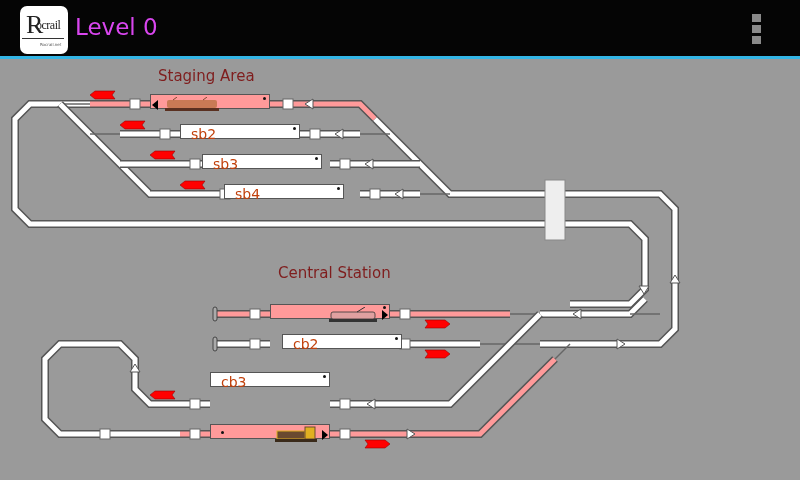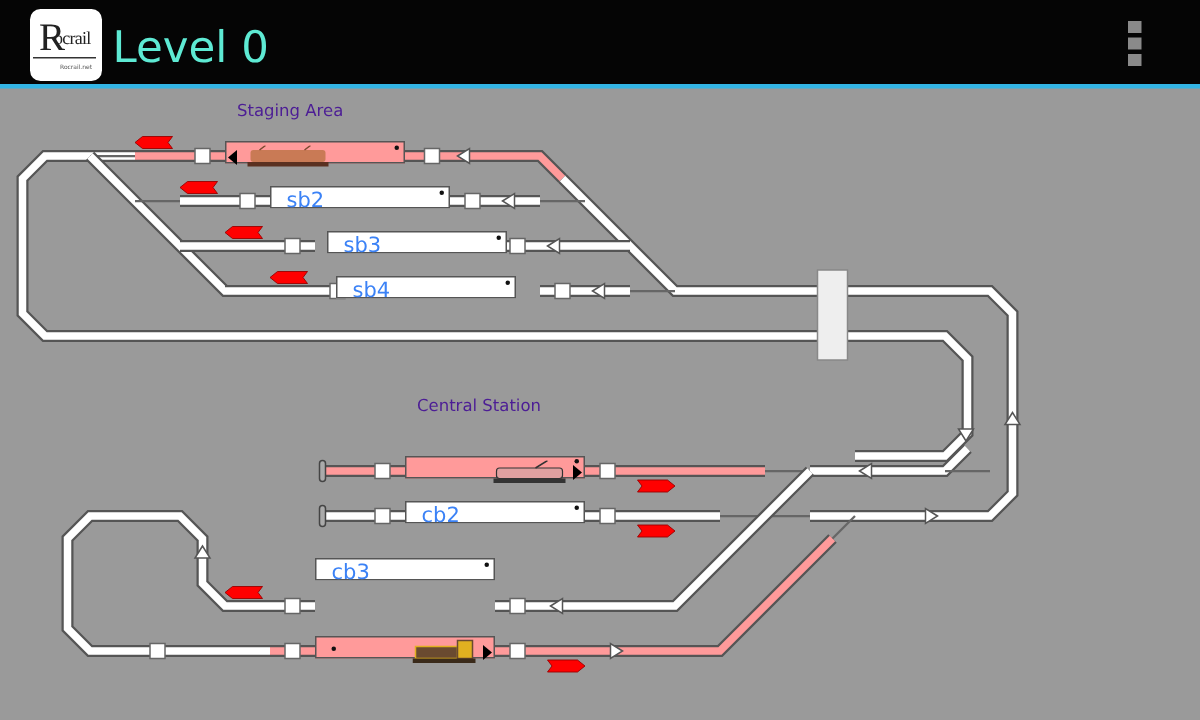--- a/index.html
+++ b/index.html
@@ -4,26 +4,26 @@
 <style>
   html, body { margin:0; padding:0; }
   body { width:800px; height:480px; overflow:hidden; background:#9a9a9a; font-family:"DejaVu Sans", sans-serif; position:relative; }
   .actionbar { position:absolute; left:0; top:0; width:800px; height:56px; background:#050505; }
   .actionbar .accent { position:absolute; left:0; bottom:-3px; width:800px; height:3px; background:#33b5e5; }
   .app-icon { position:absolute; left:20px; top:6px; width:48px; height:48px; background:#fff; border-radius:7px; overflow:hidden; }
   .app-icon .big { position:absolute; left:6px; top:4px; font-family:"Liberation Serif", serif; font-size:26px; color:#222; }
   .app-icon .txt { position:absolute; left:16px; top:12px; font-family:Liberation Serif, serif; font-size:12px; color:#222; letter-spacing:-0.5px; }
   .app-icon .line { position:absolute; left:2px; top:32px; width:42px; height:1px; background:#333; }
   .app-icon .small { position:absolute; left:20px; top:36px; font-size:4px; color:#555; }
-  .title { position:absolute; left:75px; top:14px; font-size:29px; color:#5eead4; font-family:"DejaVu Sans", sans-serif; }
+  .title { position:absolute; left:75px; top:14px; font-size:23px; color:#d946ef; font-family:"DejaVu Sans", sans-serif; }
   .overflow { position:absolute; left:752px; top:14px; width:12px; height:34px; }
   .overflow span { display:block; width:9px; height:8px; background:#8a8a8a; margin:0 0 3px 0; }
   svg.plan { position:absolute; left:0; top:59px; }
-  .area-label { position:absolute; font-size:11px; color:#4c1d95; }
-  .block { position:absolute; height:15px; background:#fff; border:1px solid #555; box-sizing:border-box; font-size:14px; color:#3b82f6; padding-left:10px; line-height:19px; }
+  .area-label { position:absolute; font-size:15px; color:#7f1d1d; }
+  .block { position:absolute; height:15px; background:#fff; border:1px solid #555; box-sizing:border-box; font-size:14px; color:#c2410c; padding-left:10px; line-height:19px; }
   .block.occ { background:#ff9a9a; }
   .block .dot { position:absolute; right:3px; top:2px; width:3px; height:3px; background:#111; border-radius:50%; }
   .block .dot.bl { right:auto; left:10px; top:auto; bottom:4px; }
   .block .arrow { position:absolute; top:5px; width:0; height:0; border-top:5px solid transparent; border-bottom:5px solid transparent; }
   .block .arrow.left { left:1px; border-right:6px solid #000; }
   .block .arrow.right { right:1px; border-left:6px solid #000; }
   .loco { position:absolute; height:14px; }
 </style>
 </head>
 <body>
@@ -156,37 +156,37 @@
   <svg class="loco" style="left:12px;top:2px;width:58px;height:16px">
       <rect x="4" y="3" width="50" height="8" rx="2" fill="#c97a55"></rect>
       <rect x="2" y="11" width="54" height="3" fill="#5a3020"></rect>
       <path d="M10,3 l4,-3 M40,3 l4,-3" stroke="#7a4a30"></path>
     </svg>
   <span class="dot"></span>
 </div>
 <div class="block" style="left:180px;top:124px;width:120px">
   <span>sb2</span><span class="dot"></span>
 </div>
-<div class="block" style="left:218px;top:154px;width:120px">
+<div class="block" style="left:202px;top:154px;width:120px">
   <span>sb3</span><span class="dot"></span>
 </div>
 <div class="block" style="left:224px;top:184px;width:120px">
   <span>sb4</span><span class="dot"></span>
 </div>
 
 <div class="block occ" style="left:270px;top:304px;width:120px">
   <svg class="loco" style="left:56px;top:2px;width:52px;height:16px">
       <rect x="4" y="5" width="44" height="7" rx="2" fill="#e0a0a0" stroke="#333" stroke-width="0.8"></rect>
       <rect x="2" y="12" width="48" height="3" fill="#333"></rect>
       <path d="M30,5 l8,-5" stroke="#333"></path>
     </svg>
   <span class="arrow right"></span>
   <span class="dot" style="right:3px;top:1px"></span>
 </div>
-<div class="block" style="left:270px;top:334px;width:120px">
+<div class="block" style="left:282px;top:334px;width:120px">
   <span>cb2</span><span class="dot"></span>
 </div>
 <div class="block" style="left:210px;top:372px;width:120px">
   <span>cb3</span><span class="dot"></span>
 </div>
 <div class="block occ" style="left:210px;top:424px;width:120px">
   <svg class="loco" style="left:64px;top:1px;width:44px;height:18px">
       <rect x="2" y="5" width="28" height="8" fill="#6a4a30" stroke="#e0b020" stroke-width="1"></rect>
       <rect x="30" y="1" width="10" height="12" fill="#e0b020" stroke="#6a4a30"></rect>
       <rect x="0" y="13" width="42" height="3" fill="#3a2a1a"></rect>

